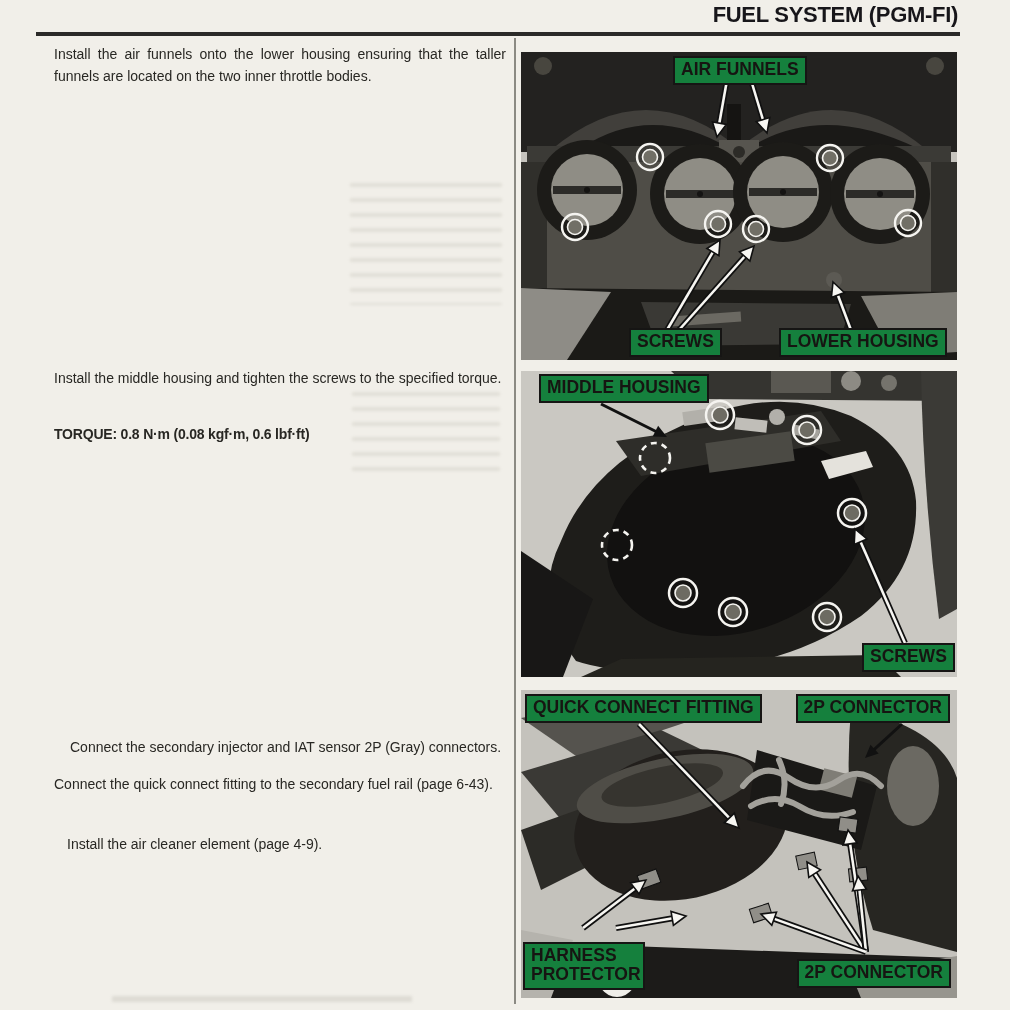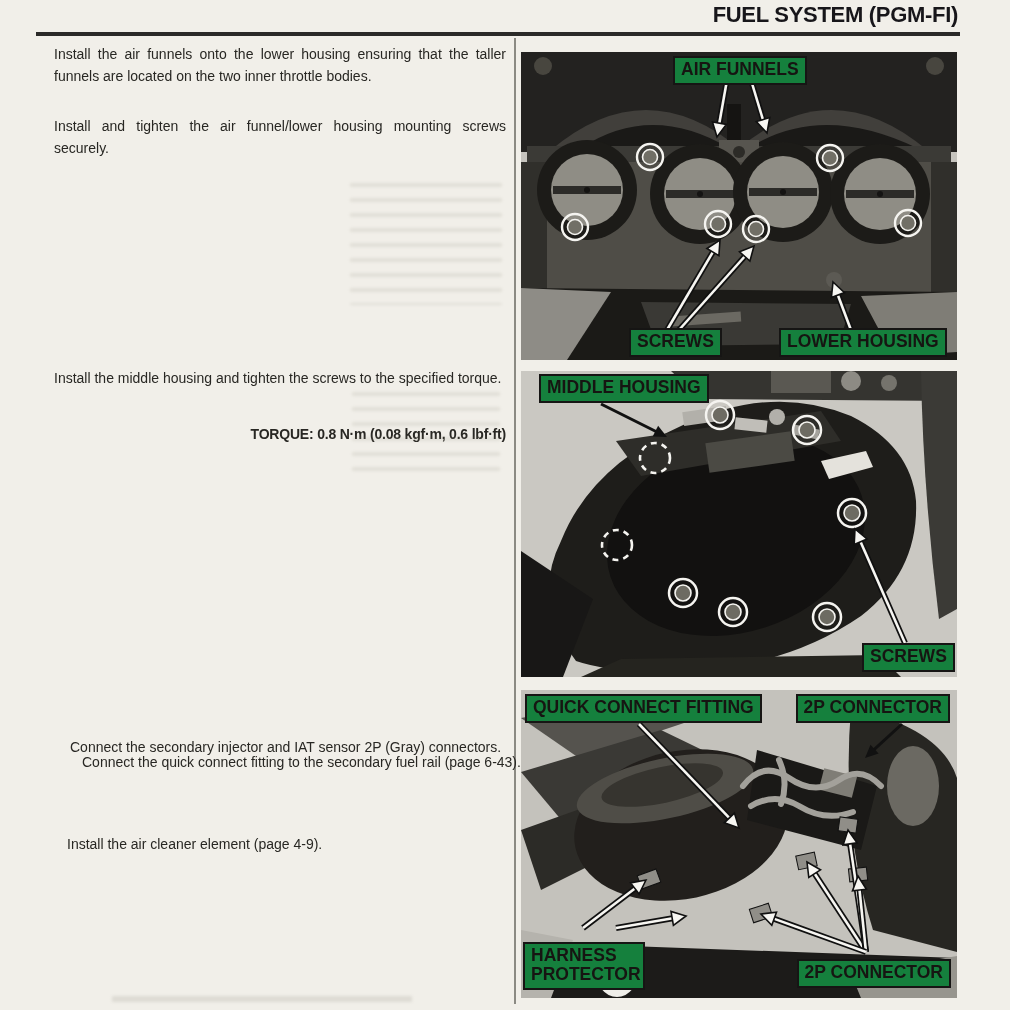--- a/index.html
+++ b/index.html
@@ -24,25 +24,24 @@
 </head>
 <body>
 
 <div class="page">
 
   <div class="page-title">FUEL SYSTEM (PGM-FI)</div>
   <div class="header-rule"></div>
   <div class="col-divider"></div>
 
   <div class="para" style="top:44px;">Install the air funnels onto the lower housing ensuring that the taller funnels are located on the two inner throttle bodies.</div>
-  <div class="para" style="top:116px;">Install and tighten the air funnel/lower housing mounting screws securely.</div>
   <div class="para" style="top:368px;">Install the middle housing and tighten the screws to the specified torque.</div>
-  <div class="para bold" style="top:424px;text-align:right;">TORQUE: 0.8 N·m (0.08 kgf·m, 0.6 lbf·ft)</div>
+  <div class="para bold" style="top:424px;">TORQUE: 0.8 N·m (0.08 kgf·m, 0.6 lbf·ft)</div>
   <div class="para" style="top:737px;margin-left:16px;">Connect the secondary injector and IAT sensor 2P (Gray) connectors.</div>
-  <div class="para" style="top:752px;margin-left:28px;">Connect the quick connect fitting to the secondary fuel rail (page 6-43).</div>
+  <div class="para" style="top:774px;">Connect the quick connect fitting to the secondary fuel rail (page 6-43).</div>
   <div class="para" style="top:834px;margin-left:13px;">Install the air cleaner element (page 4-9).</div>
 
   <div class="smudge" style="left:350px;top:183px;width:152px;height:122px;"></div>
   <div class="smudge" style="left:352px;top:392px;width:148px;height:82px;"></div>
   <div class="smudge-line" style="left:112px;top:996px;width:300px;"></div>
 
   <div class="figure" style="top:52px;height:308px;">
     <svg width="436" height="308" viewBox="0 0 436 308">
       <rect width="436" height="308" fill="#c6c4be"></rect>
 

